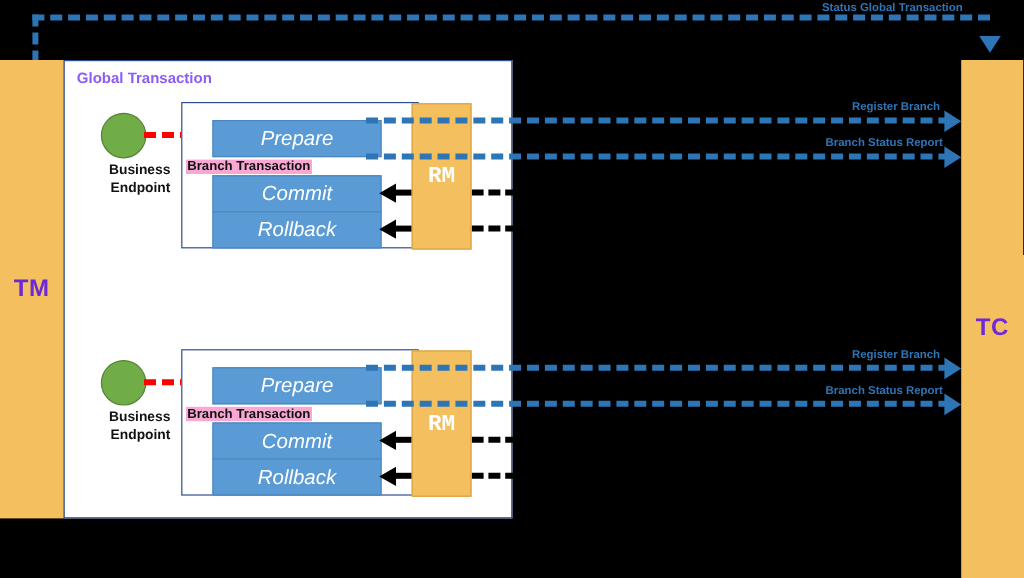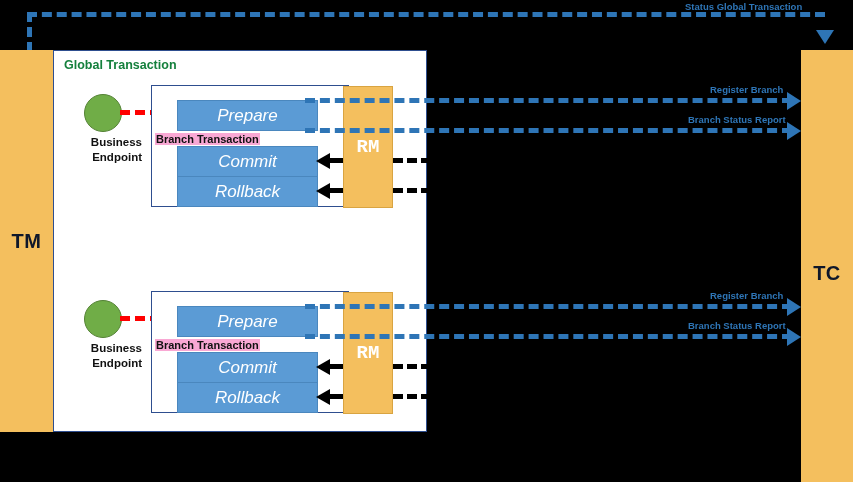--- a/index.html
+++ b/index.html
@@ -1,25 +1,25 @@
 <!DOCTYPE html>
 <html><head>
 <meta charset="utf-8">
 <style>
   html,body{margin:0;padding:0;background:#000;}
   body{font-family:"Liberation Sans", sans-serif;}
   #stage{position:relative;width:853px;height:482px;background:#000000;overflow:hidden;}
 
   
   .actor-bar{position:absolute;background:#F4BF5E;display:flex;align-items:center;justify-content:center;}
-  .actor-bar .actor-label{color:#0f172a;font-size:20px;font-weight:bold;letter-spacing:.5px;}
+  .actor-bar .actor-label{color:#6d28d9;font-size:20px;font-weight:bold;letter-spacing:.5px;}
 
   
   .global-box{position:absolute;background:#ffffff;border:1.5px solid #2E4E8F;box-sizing:border-box;}
-  .global-title{position:absolute;left:10px;top:7px;font-size:12.5px;font-weight:bold;color:#15803d;}
+  .global-title{position:absolute;left:10px;top:7px;font-size:12.5px;font-weight:bold;color:#8b5cf6;}
 
   
   .branch-box{position:absolute;background:#ffffff;border:1.5px solid #2E4E8F;box-sizing:border-box;}
   .branch-title{position:absolute;left:3px;top:15px;font-size:11px;font-weight:bold;color:#111;background:#f9a8d4;padding:0 1px;margin-top:32px;}
 
   
   .op-box{position:absolute;background:#5B9BD5;border:1px solid #4A87BE;box-sizing:border-box;
           display:flex;align-items:center;justify-content:center;}
   .op-box span{color:#ffffff;font-size:17px;font-style:italic;font-family:"Liberation Sans",sans-serif;}
 

